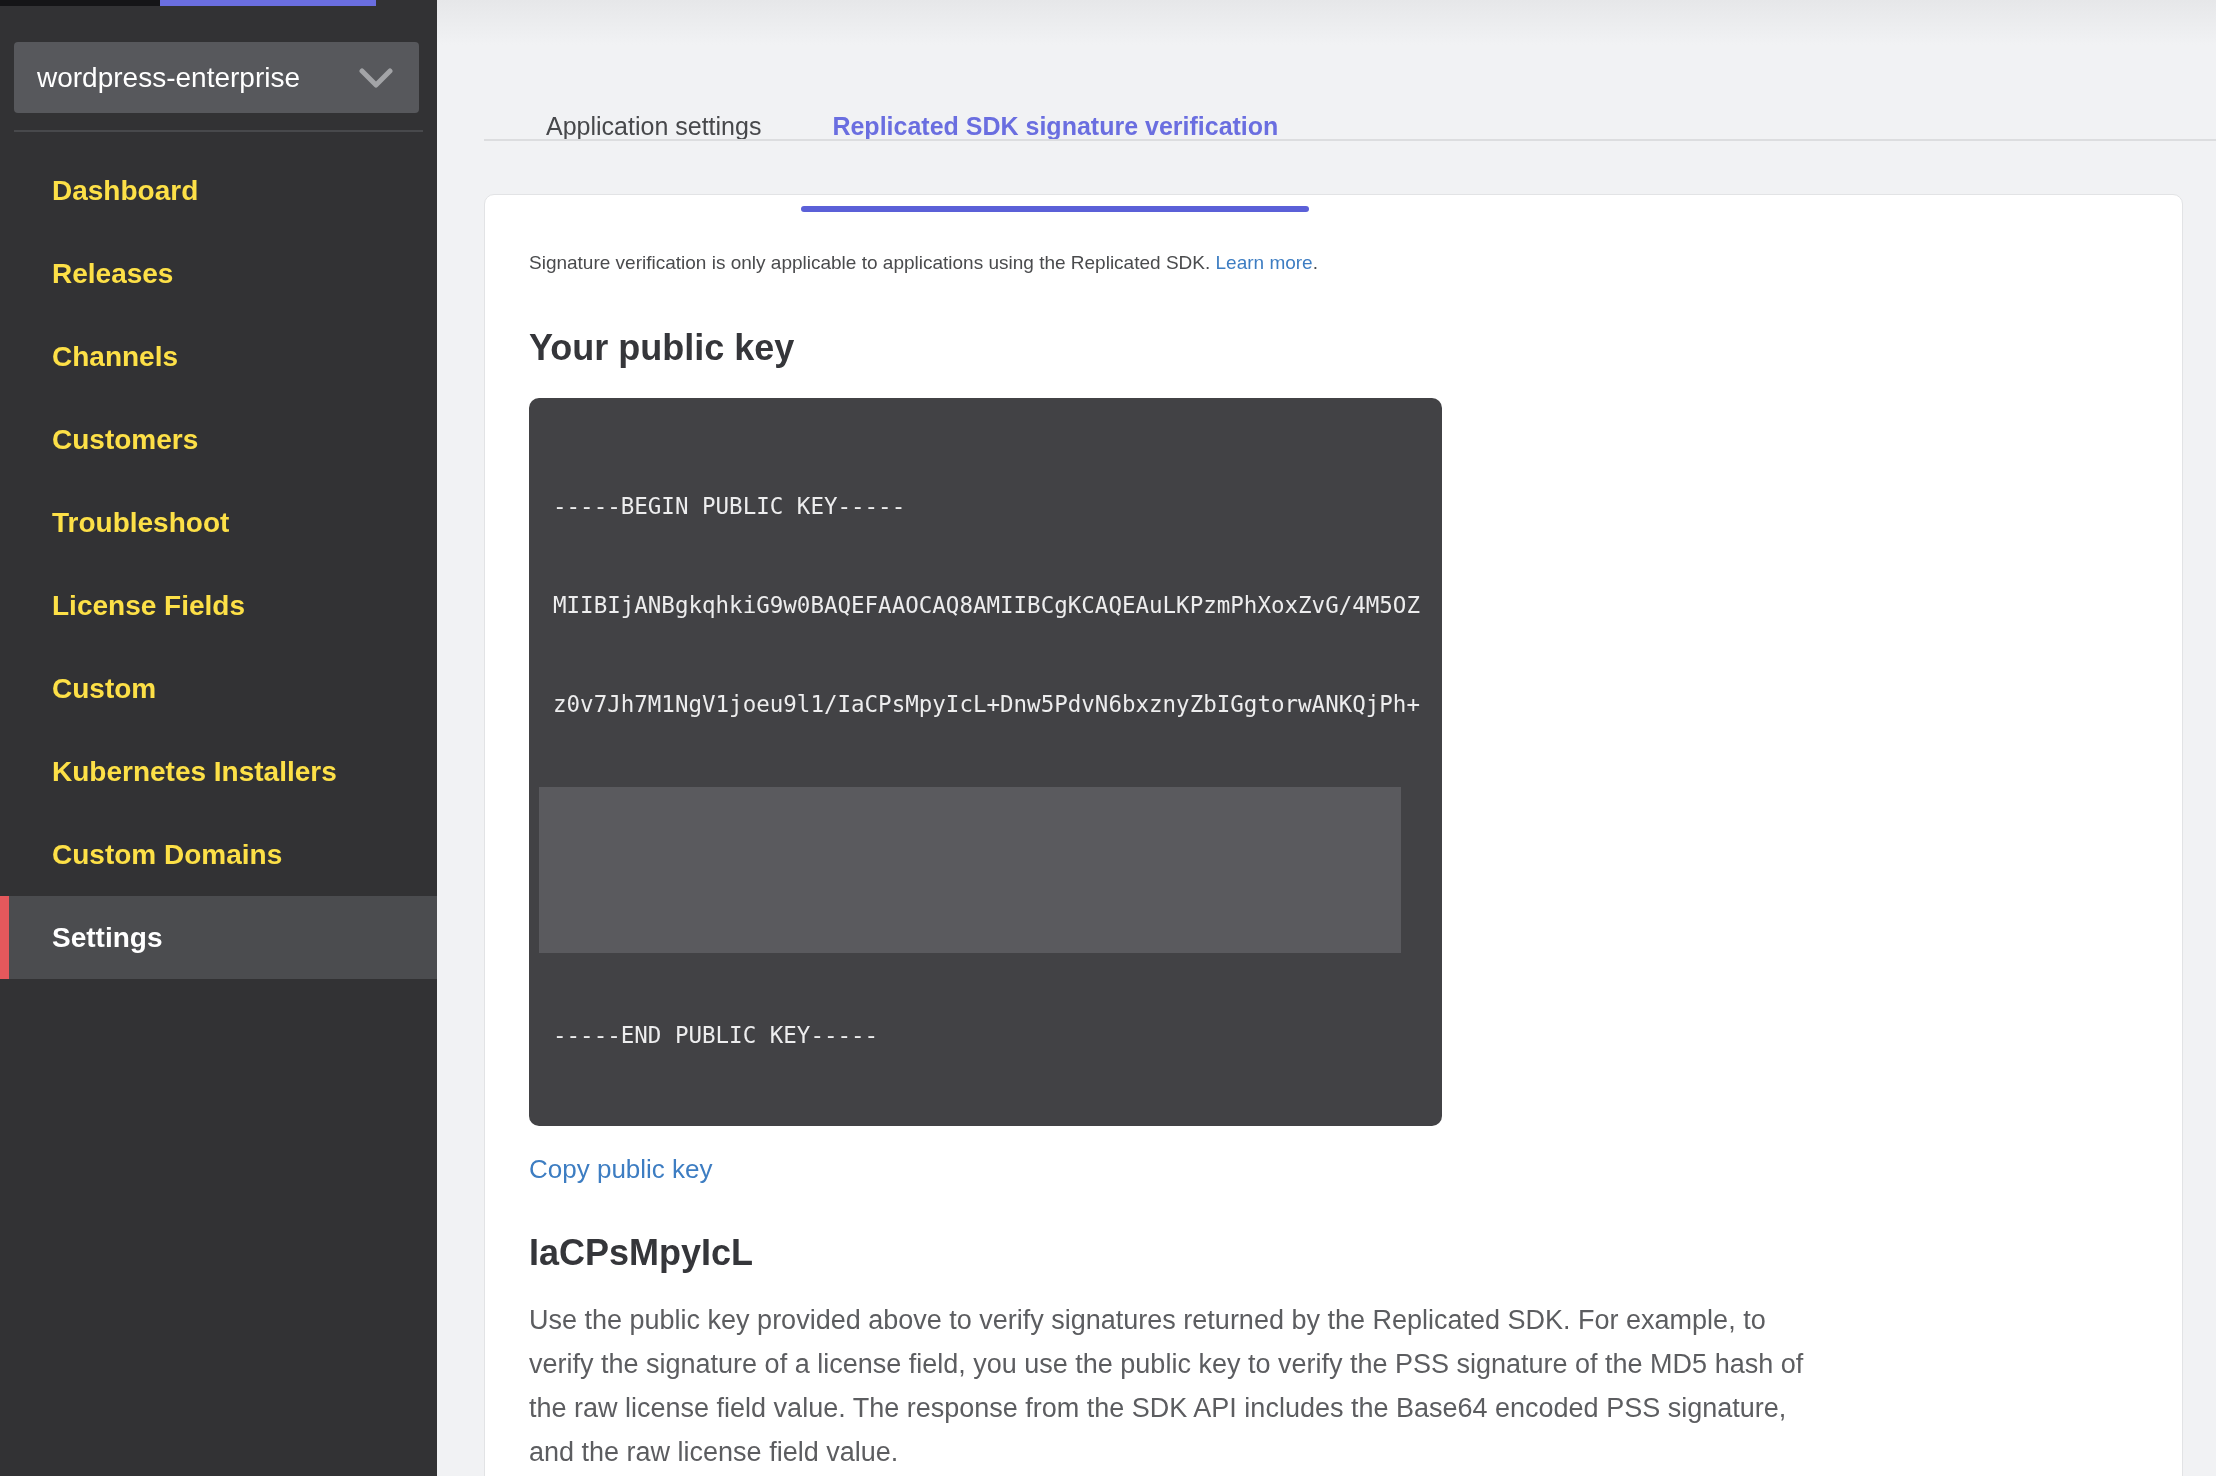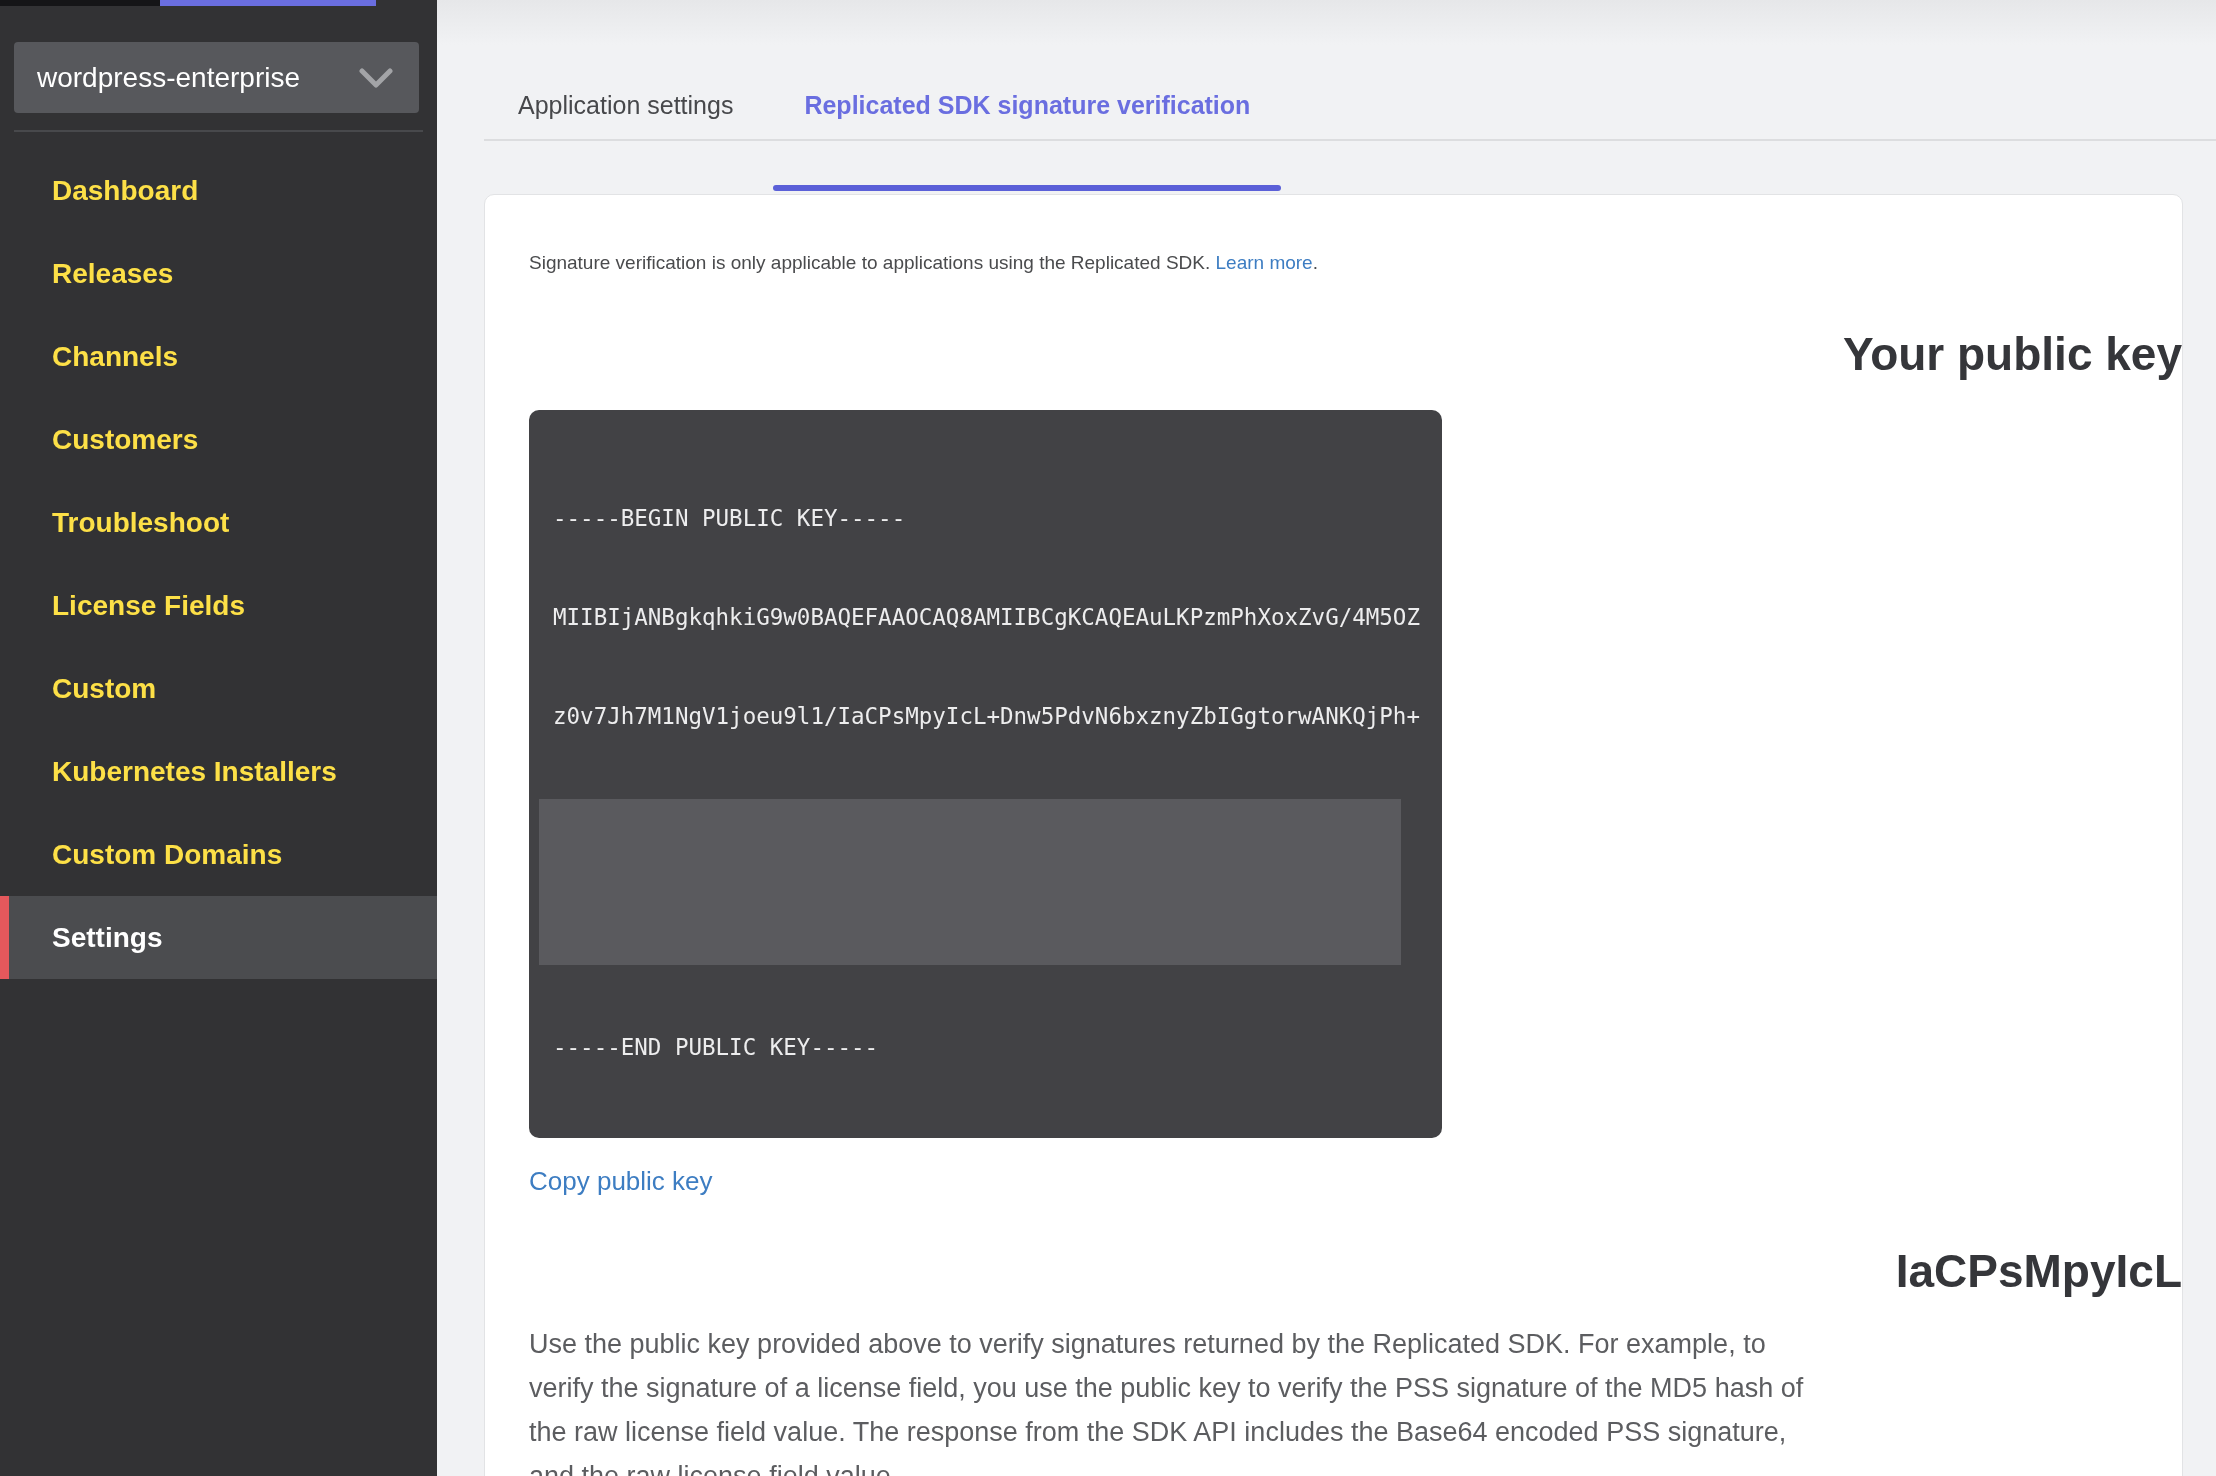--- a/index.html
+++ b/index.html
@@ -48,22 +48,23 @@
     content:"";position:absolute;left:0;top:0;bottom:0;width:9px;
     background:var(--accent-red);
   }
 
   
   .main{
     position:absolute;top:0;left:437px;right:0;height:1476px;
     background:linear-gradient(to bottom,#e6e7e9 0px,#f1f2f4 45px,#f1f2f4 100%);
   }
   .page-tabs{
-    position:relative;height:141px;display:flex;align-items:center;
+    position:relative;height:141px;display:flex;align-items:flex-end;
     padding-top:70px;
+    padding-left:28px;
   }
   .page-tabs::after{
     content:"";position:absolute;left:47px;right:0;bottom:0;height:2px;
     background:#dcdddf;
   }
   .page-tab{font-size:25px;color:#47484b;cursor:pointer;}
   .page-tab.first{margin-left:81px;}
   .page-tab.active{
     margin-left:40px;padding:0 31px;position:relative;
     color:var(--accent-indigo);font-weight:bold;
@@ -75,21 +76,21 @@
 
   .card{
     margin:53px 33px 0 47px;height:1290px;
     background:#ffffff;border:1px solid #e2e3e5;
     border-radius:10px 10px 0 0;
     padding:51px 0 0 44px;
   }
   .intro{font-size:19px;color:#4a4b4d;line-height:34px;}
   .intro a{color:var(--link-blue);text-decoration:none;cursor:pointer;}
   .section-heading{
-    margin:47px 0 0 0;font-size:46px;font-weight:bold;color:#35363a;text-align:right;
+    margin:47px 0 0 0;font-size:36px;font-weight:bold;color:#35363a;
   }
   .key-block{
     margin-top:29px;width:913px;
     background:#424245;border-radius:10px;
     padding:26px 24px 8px 24px;
     font-family:"DejaVu Sans Mono",monospace;
     font-size:22.5px;line-height:33px;color:#ededee;
     white-space:pre;
   }
   .key-selected{

